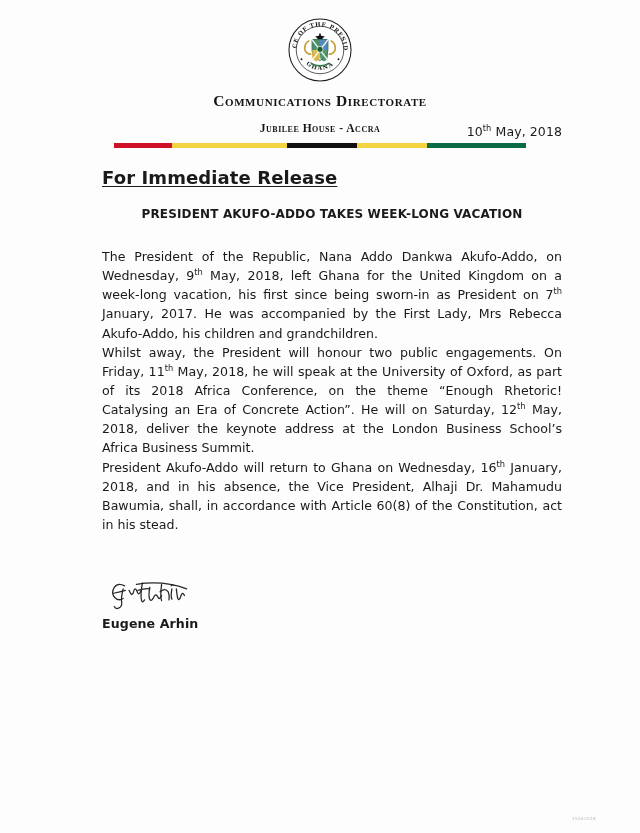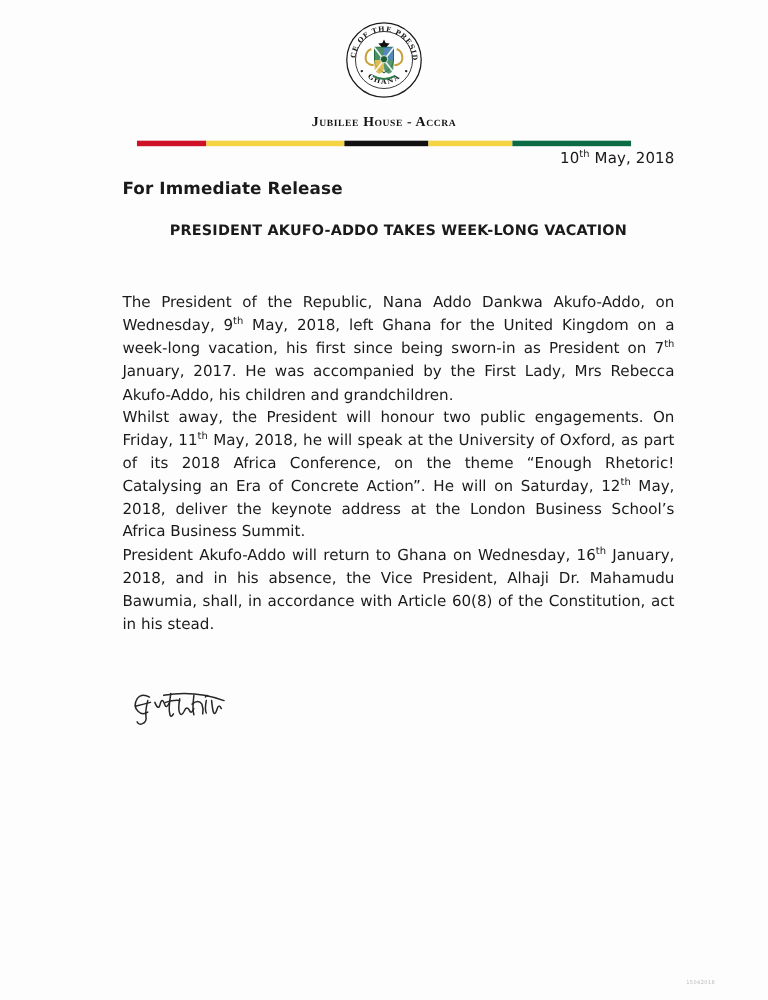--- a/index.html
+++ b/index.html
@@ -82,42 +82,43 @@
     font-size: 12.5px;
     color: #1a1a1a;
     letter-spacing: 0.1px;
   }
   sup {
     font-size: 0.66em;
     vertical-align: super;
     line-height: 0;
   }
   .release-label {
-    margin-top: 11px;
-    font-size: 14px;
-    font-weight: bold;
+    margin-top: 28px;
+    font-size: 18px;
+    font-weight: bold;
+    text-decoration: underline;
     text-underline-offset: 2px;
     letter-spacing: 0.1px;
   }
   .headline {
     margin-top: 19px;
     text-align: center;
     font-size: 12px;
     font-weight: bold;
     text-underline-offset: 2px;
     letter-spacing: 0.15px;
   }
   .para {
     font-size: 12.6px;
     line-height: 1.52;
     text-align: justify;
     text-justify: inter-word;
     color: #1a1a1a;
   }
-  .para.first { margin-top: 43px; }
+  .para.first { margin-top: 26px; }
 
   
   .sign-block { margin-top: 43px; }
   .signature-mark {
     width: 120px;
     height: 34px;
     display: block;
     margin-left: 4px;
   }
   .sign-name {
@@ -177,20 +178,21 @@
           <path d="M38 50 h12 v10 q0 5 -6 7.5 q-6 -2.5 -6 -7.5 z" fill="#d8b23a" opacity="0.85"></path>
           <path d="M50 50 h12 v10 q0 5 -6 7.5 q-6 -2.5 -6 -7.5 z" fill="#2f7d4f" opacity="0.8"></path>
           <path d="M36 32 l28 36" stroke="#ffffff" stroke-width="2.2" opacity="0.9"></path>
           <path d="M64 32 l-28 36" stroke="#ffffff" stroke-width="2.2" opacity="0.9"></path>
           <circle cx="50" cy="49" r="4.6" fill="#1c5e34" stroke="#ffffff" stroke-width="1"></circle>
           <path d="M36 70 q14 8 28 0" fill="none" stroke="#2f7d4f" stroke-width="2.4"></path>
         </g>
       </svg>
     </div>
 
+    <div class="lh-line1">Communications Directorate</div>
     <div class="lh-line2">Jubilee House - Accra</div>
 
     <div class="stripe">
       <span style="flex: 0 0 14%; background: rgb(206, 17, 38);"></span>
       <span style="flex: 0 0 28%; background: rgb(245, 212, 68);"></span>
       <span style="flex: 0 0 17%; background: rgb(17, 17, 17);"></span>
       <span style="flex: 0 0 17%; background: rgb(245, 212, 68);"></span>
       <span style="flex: 1 1 auto; background: rgb(10, 107, 69);"></span>
     </div>
   </div>
@@ -222,17 +224,18 @@
           <path d="M42 18 q10 -3 16 -2"></path>
           <path d="M58 14 q-2 12 0 16 q2 4 5 -2 q3 -7 6 -1 q2 5 5 -2"></path>
           <path d="M74 10 q-2 16 0 22"></path>
           <path d="M72 20 q7 -6 11 0 q2 5 1 11"></path>
           <path d="M88 16 q-2 10 0 14"></path>
           <path d="M87 12 q1 -3 3 -1"></path>
           <path d="M94 16 q1 10 2 13 q2 4 4 -3 q2 -7 5 -1"></path>
           <path d="M40 10 q35 -6 68 6"></path>
         </g>
       </svg>
+      <div class="sign-name">Eugene Arhin</div>
     </div>
   </div>
 
   <div class="footer-stamp">15042018</div>
 </div>
 
 </body></html>

